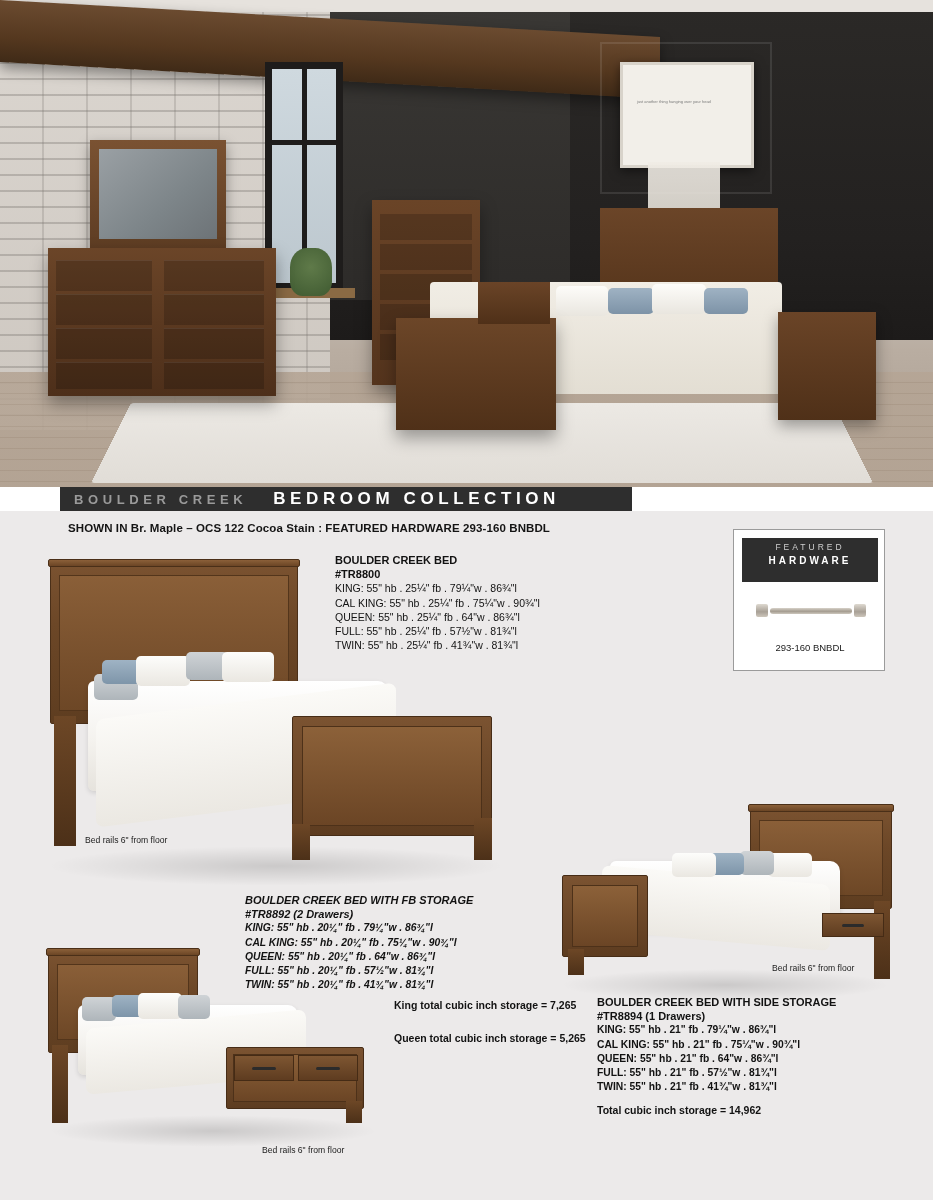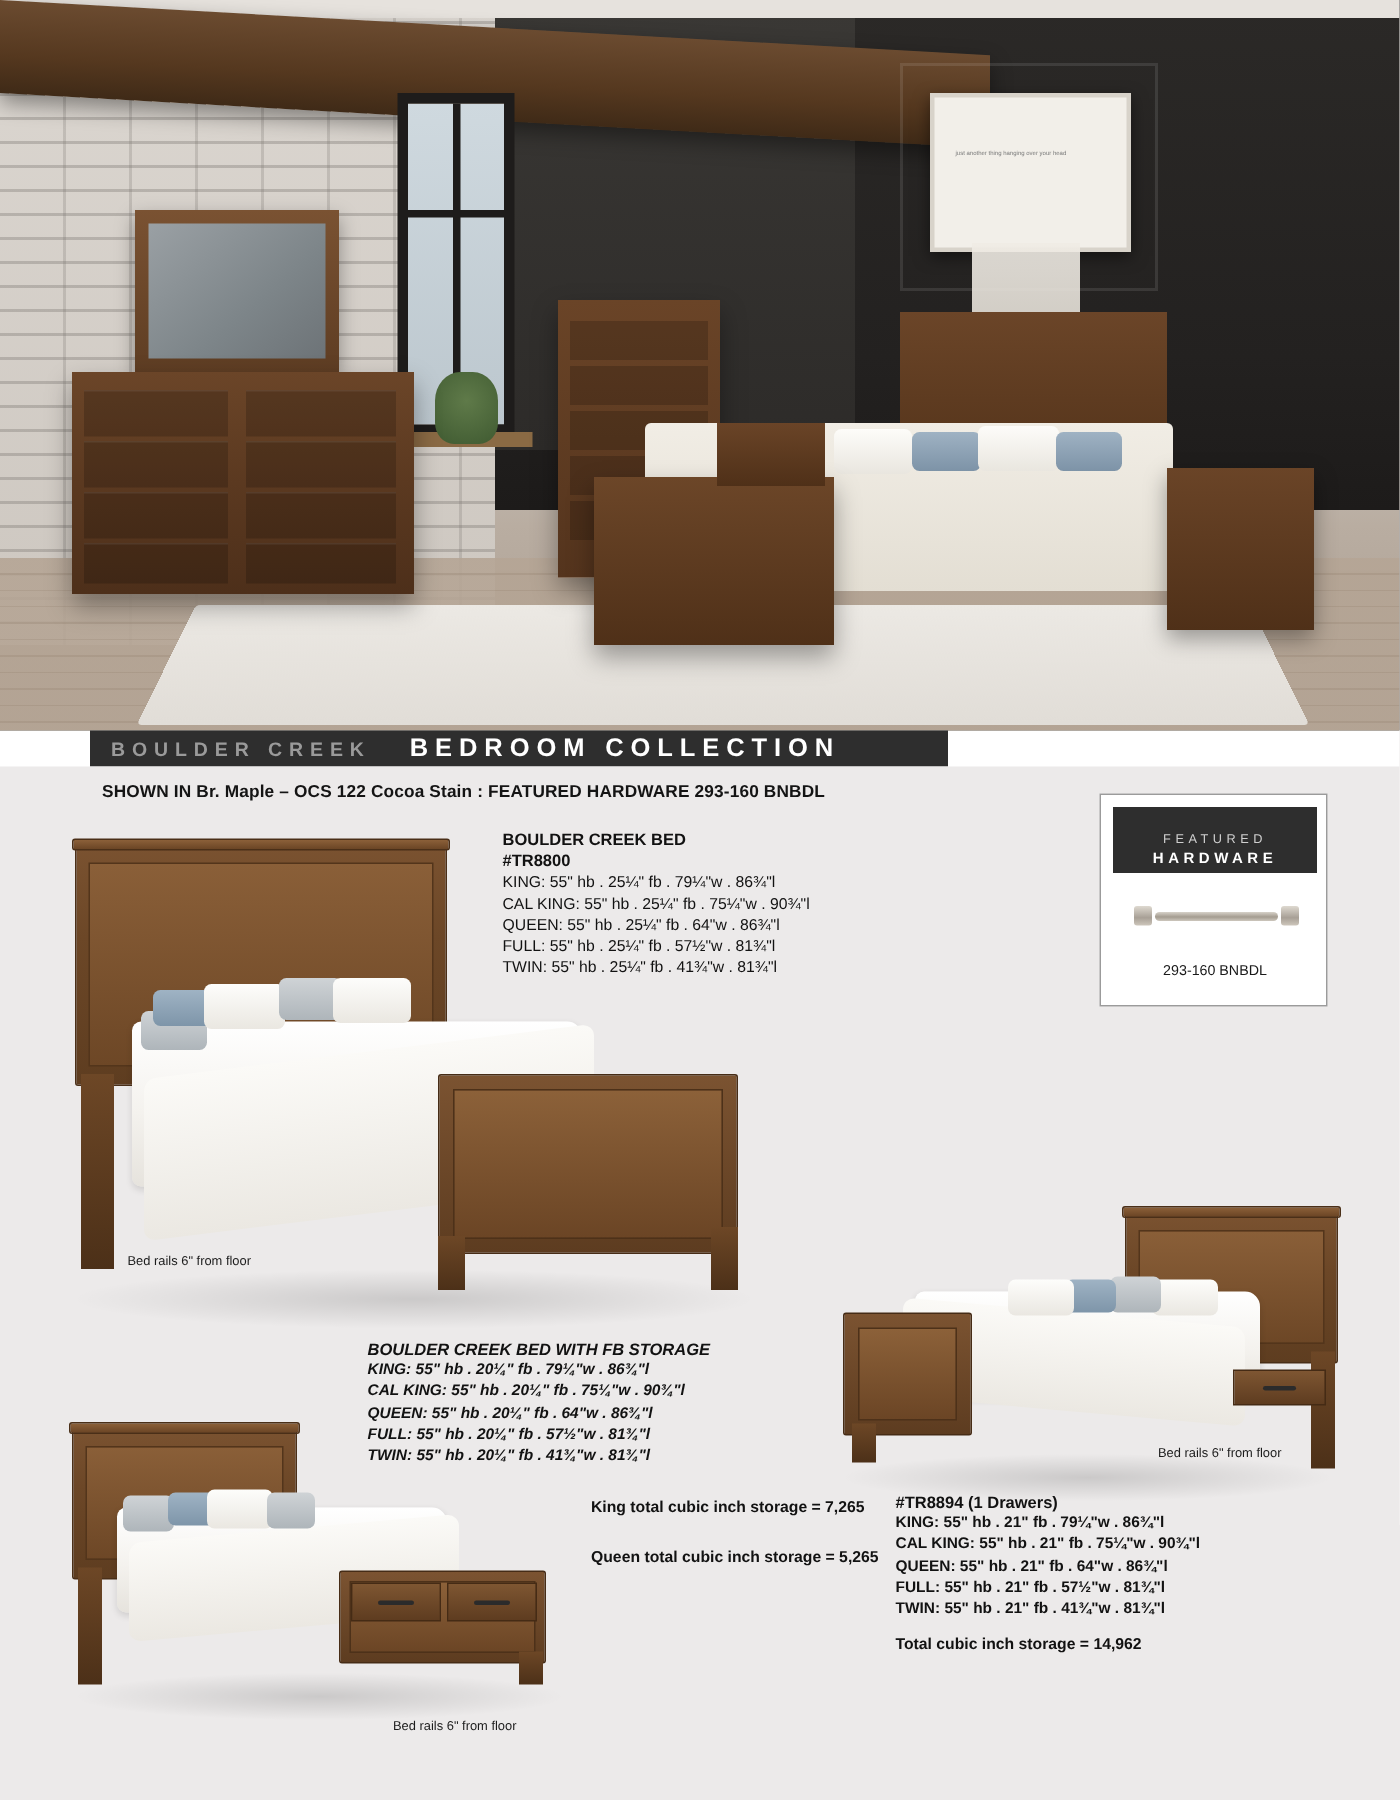--- a/index.html
+++ b/index.html
@@ -222,21 +222,21 @@
     background: #ffffff;
     border: 1px solid #9b9b9b;
     box-sizing: border-box;
   }
   .fh-head {
     position: absolute; left: 8px; top: 8px; width: 136px; height: 44px;
     background: #2e2e2e;
     color: #fff;
     text-align: center;
     box-sizing: border-box;
-    padding-top: 16px;
+    padding-top: 4px;
   }
   .fh-head .l1 { font-size: 8.5px; letter-spacing: 3px; color: #cfcfcf; }
   .fh-head .l2 { font-size: 10px; letter-spacing: 3px; font-weight: bold; margin-top: 3px; }
   .fh-pull {
     position: absolute; left: 22px; top: 74px; width: 110px; height: 13px;
   }
   .fh-pull .bar {
     position: absolute; left: 14px; top: 4px; width: 82px; height: 6px;
     background: linear-gradient(to bottom, #d7d2c9, #a49c90 55%, #cdc7bd);
     border-radius: 3px;
@@ -479,31 +479,33 @@
       <div class="fbpanel-inner"></div>
     </div>
 
     <div class="drawerfront" style="left:272px;top:112px;width:62px;height:24px;"></div>
     <div class="pullknob" style="left:292px;top:123px;width:22px;"></div>
     <div class="leg" style="left:18px;top:148px;width:16px;height:26px;"></div>
   </div>
   <div class="railnote" style="left:772px; top:452px;">Bed rails 6" from floor</div>
 
   <div class="spec" style="left:597px; top:484px; width:320px;">
+    <div class="name">BOULDER CREEK BED WITH SIDE STORAGE</div>
     <div class="sku">#TR8894 (1 Drawers)</div>
     <div class="size">KING: 55" hb . 21" fb . 79¼"w . 86¾"l</div>
     <div class="size">CAL KING: 55" hb . 21" fb . 75¼"w . 90¾"l</div>
     <div class="size">QUEEN: 55" hb . 21" fb . 64"w . 86¾"l</div>
     <div class="size">FULL: 55" hb . 21" fb . 57½"w . 81¾"l</div>
     <div class="size">TWIN: 55" hb . 21" fb . 41¾"w . 81¾"l</div>
     <div class="note">Total cubic inch storage = 14,962</div>
   </div>
 
   <div class="spec" style="left:245px; top:382px; width:330px;font-style:italic;">
     <div class="name">BOULDER CREEK BED WITH FB STORAGE</div>
+    <div class="sku">#TR8892 (2 Drawers)</div>
     <div class="size">KING: 55" hb . 20¼" fb . 79¼"w . 86¾"l</div>
     <div class="size">CAL KING: 55" hb . 20¼" fb . 75¼"w . 90¾"l</div>
     <div class="size">QUEEN: 55" hb . 20¼" fb . 64"w . 86¾"l</div>
     <div class="size">FULL: 55" hb . 20¼" fb . 57½"w . 81¾"l</div>
     <div class="size">TWIN: 55" hb . 20¼" fb . 41¾"w . 81¾"l</div>
   </div>
   <div class="spec" style="left:394px; top:487px; width:250px; text-align:left;">
     <div class="note" style="margin-top:0;">King total cubic inch storage = 7,265</div>
     <div class="note" style="margin-top:19px;">Queen total cubic inch storage = 5,265</div>
   </div>

